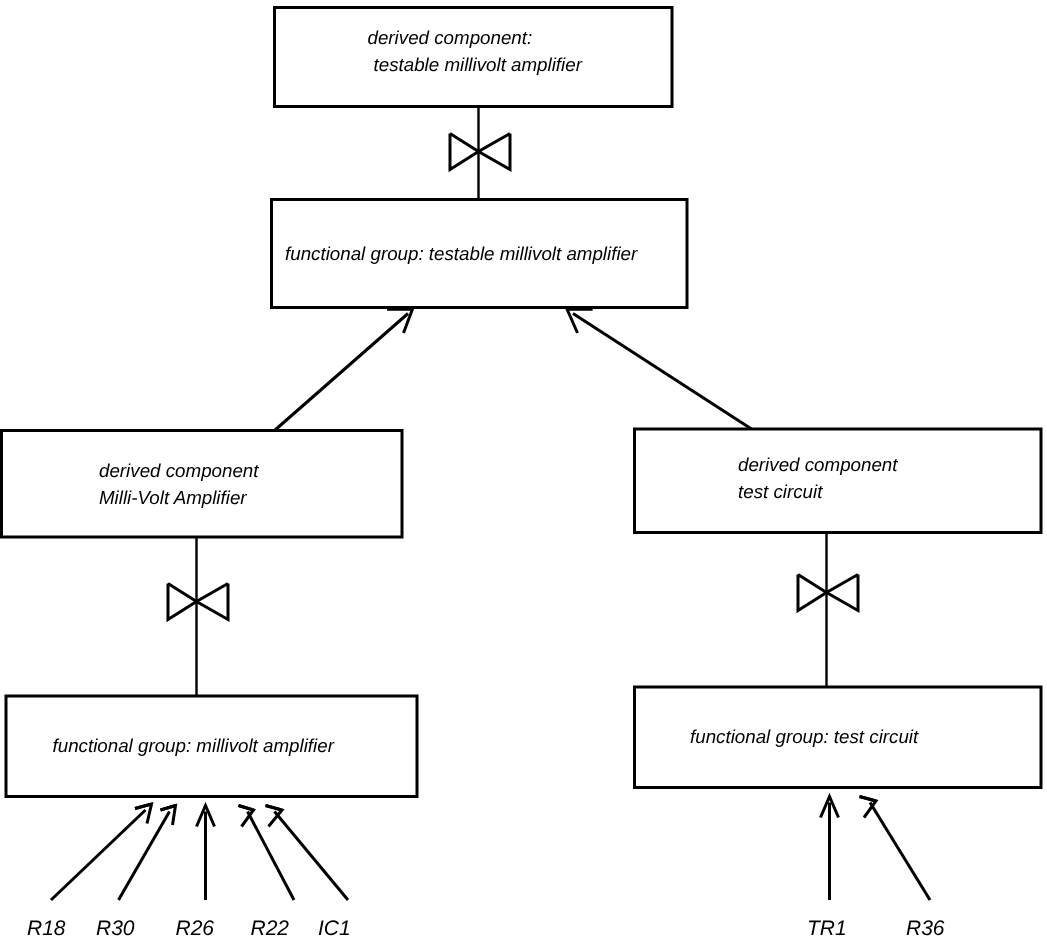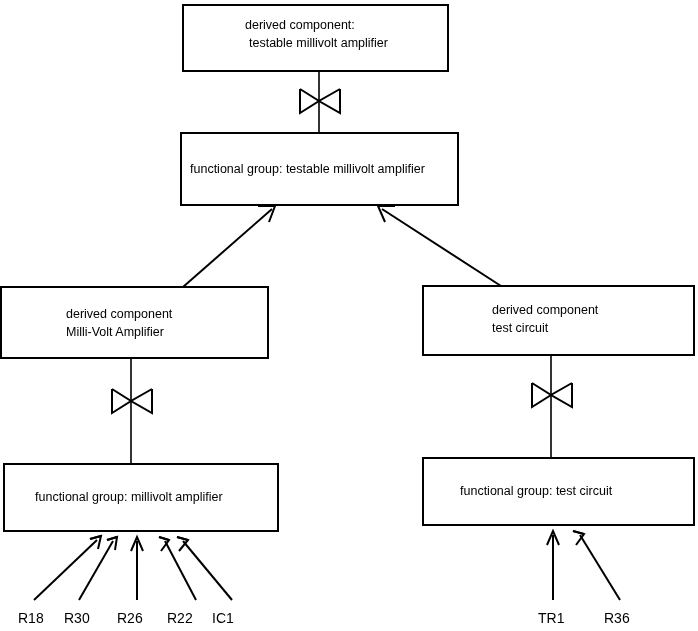--- a/index.html
+++ b/index.html
@@ -9,20 +9,21 @@
   }
   body {
     font-family: "Liberation Sans", sans-serif;
   }
   #canvas {
     position: relative;
     width: 698px;
     height: 631px;
     background: #ffffff;
     overflow: hidden;
+    font-style: italic;
   }
   #diagram-svg {
     position: absolute;
     left: 0;
     top: 0;
     width: 698px;
     height: 631px;
   }
   .box-rect {
     fill: #ffffff;

